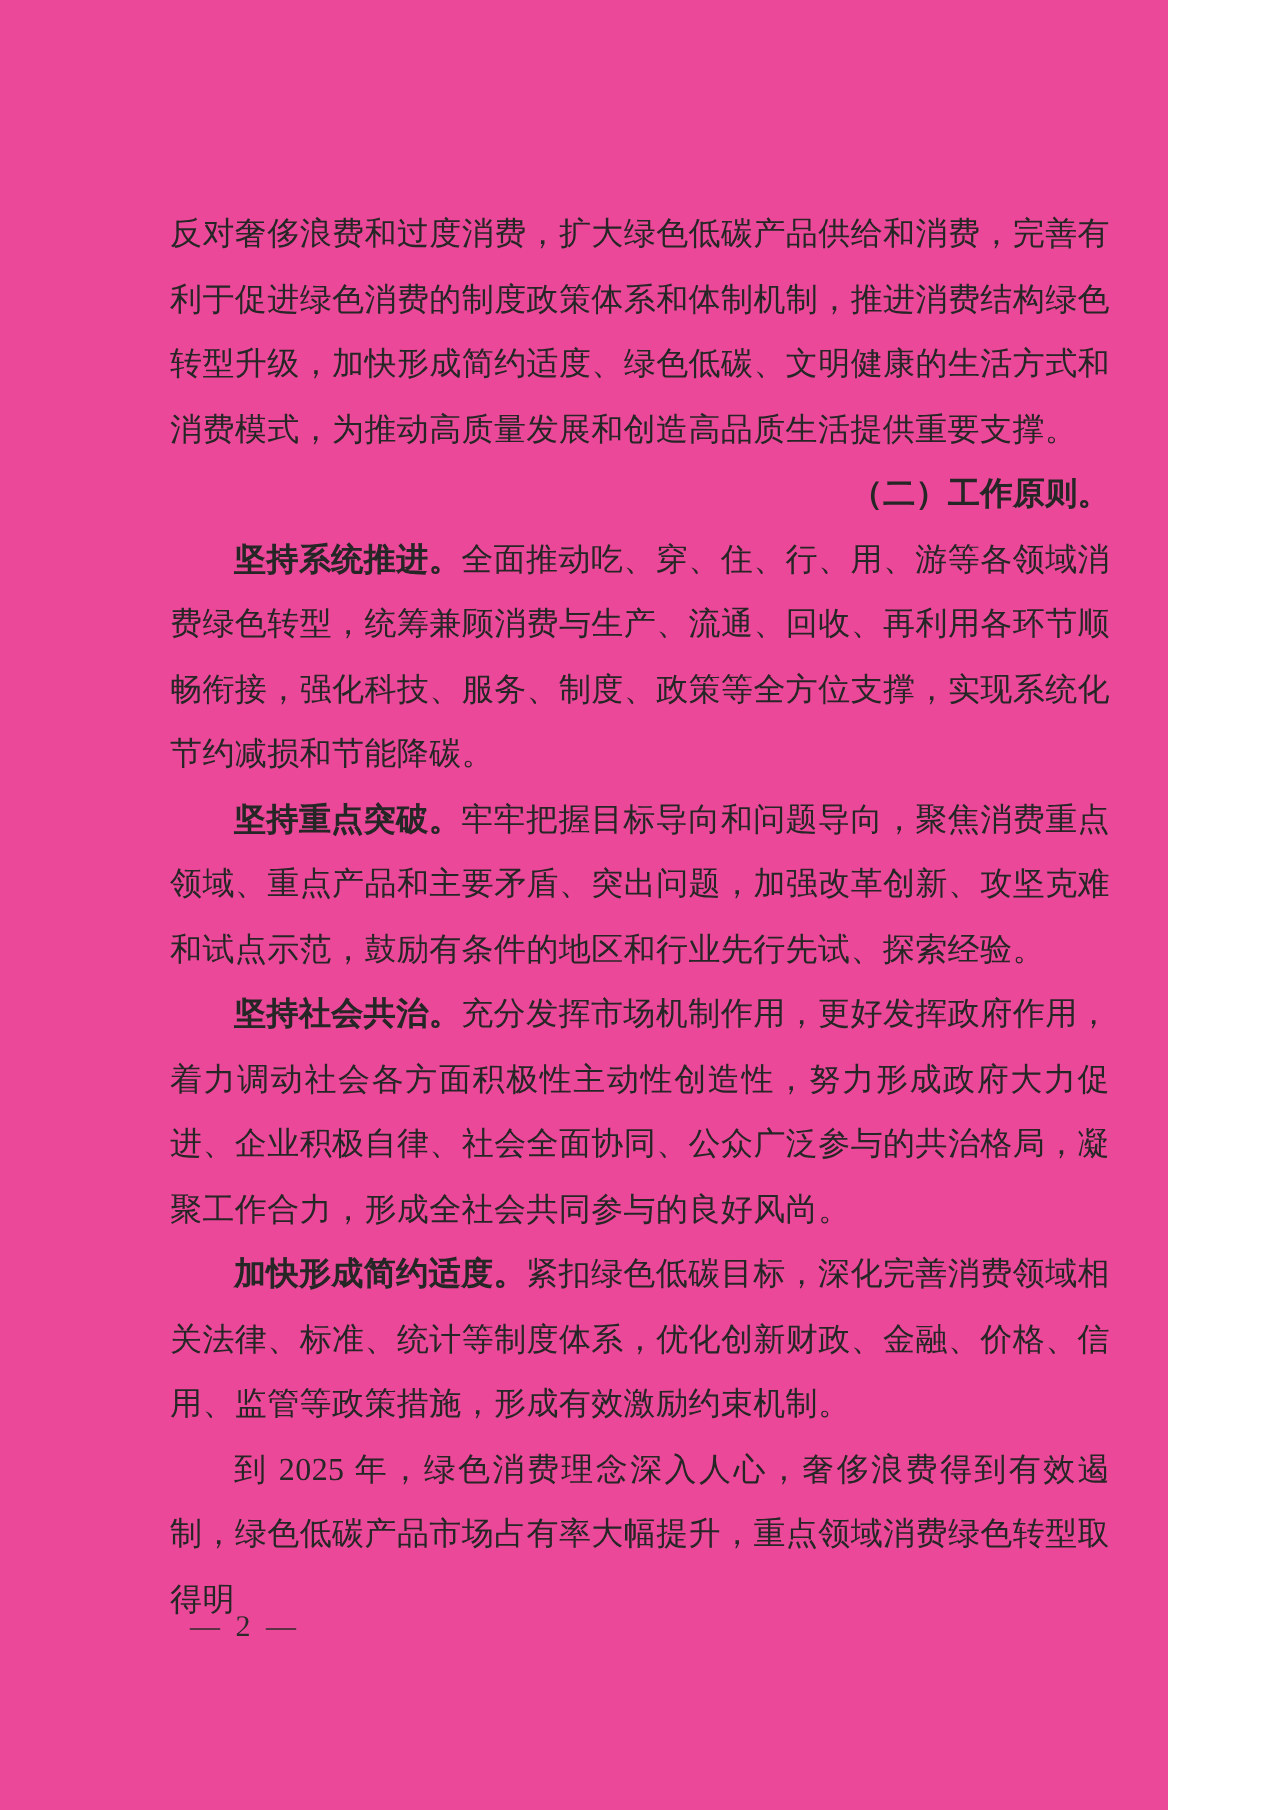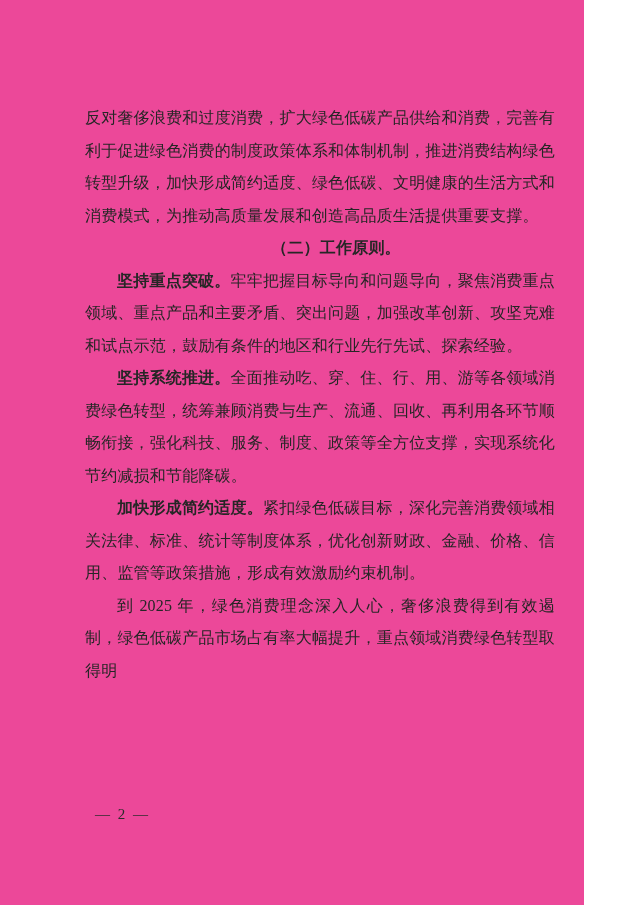--- a/index.html
+++ b/index.html
@@ -30,40 +30,41 @@
   .doc-body p {
     margin: 0;
     padding: 0;
     text-indent: 2em;
   }
   .doc-body p.no-indent {
     text-indent: 0;
   }
   .doc-body p.heading {
     font-weight: bold;
-    text-align: center;
+    text-align: right;
   }
   .doc-body .lead {
     font-weight: bold;
   }
   .page-footer {
     position: absolute;
     left: 95px;
     top: 806px;
     font-size: 15px;
     letter-spacing: 2px;
     color: #2b2b2b;
   }
 </style>
 </head>
 <body>
 
 <div class="page">
   <div class="doc-body">
       <p class="body no-indent">反对奢侈浪费和过度消费，扩大绿色低碳产品供给和消费，完善有利于促进绿色消费的制度政策体系和体制机制，推进消费结构绿色转型升级，加快形成简约适度、绿色低碳、文明健康的生活方式和消费模式，为推动高质量发展和创造高品质生活提供重要支撑。</p>
       <p class="heading">（二）工作原则。</p>
+      <p class="body"><span class="lead">坚持系统推进。</span>全面推动吃、穿、住、行、用、游等各领域消费绿色转型，统筹兼顾消费与生产、流通、回收、再利用各环节顺畅衔接，强化科技、服务、制度、政策等全方位支撑，实现系统化节约减损和节能降碳。</p>
       <p class="body"><span class="lead">坚持重点突破。</span>牢牢把握目标导向和问题导向，聚焦消费重点领域、重点产品和主要矛盾、突出问题，加强改革创新、攻坚克难和试点示范，鼓励有条件的地区和行业先行先试、探索经验。</p>
-      <p class="body"><span class="lead">坚持系统推进。</span>全面推动吃、穿、住、行、用、游等各领域消费绿色转型，统筹兼顾消费与生产、流通、回收、再利用各环节顺畅衔接，强化科技、服务、制度、政策等全方位支撑，实现系统化节约减损和节能降碳。</p>
+      <p class="body"><span class="lead">坚持社会共治。</span>充分发挥市场机制作用，更好发挥政府作用，着力调动社会各方面积极性主动性创造性，努力形成政府大力促进、企业积极自律、社会全面协同、公众广泛参与的共治格局，凝聚工作合力，形成全社会共同参与的良好风尚。</p>
       <p class="body"><span class="lead">加快形成简约适度。</span>紧扣绿色低碳目标，深化完善消费领域相关法律、标准、统计等制度体系，优化创新财政、金融、价格、信用、监管等政策措施，形成有效激励约束机制。</p>
       <p class="body">到 2025 年，绿色消费理念深入人心，奢侈浪费得到有效遏制，绿色低碳产品市场占有率大幅提升，重点领域消费绿色转型取得明</p>
     </div>
   <div class="page-footer">— 2 —</div>
 </div>
 
 </body></html>

